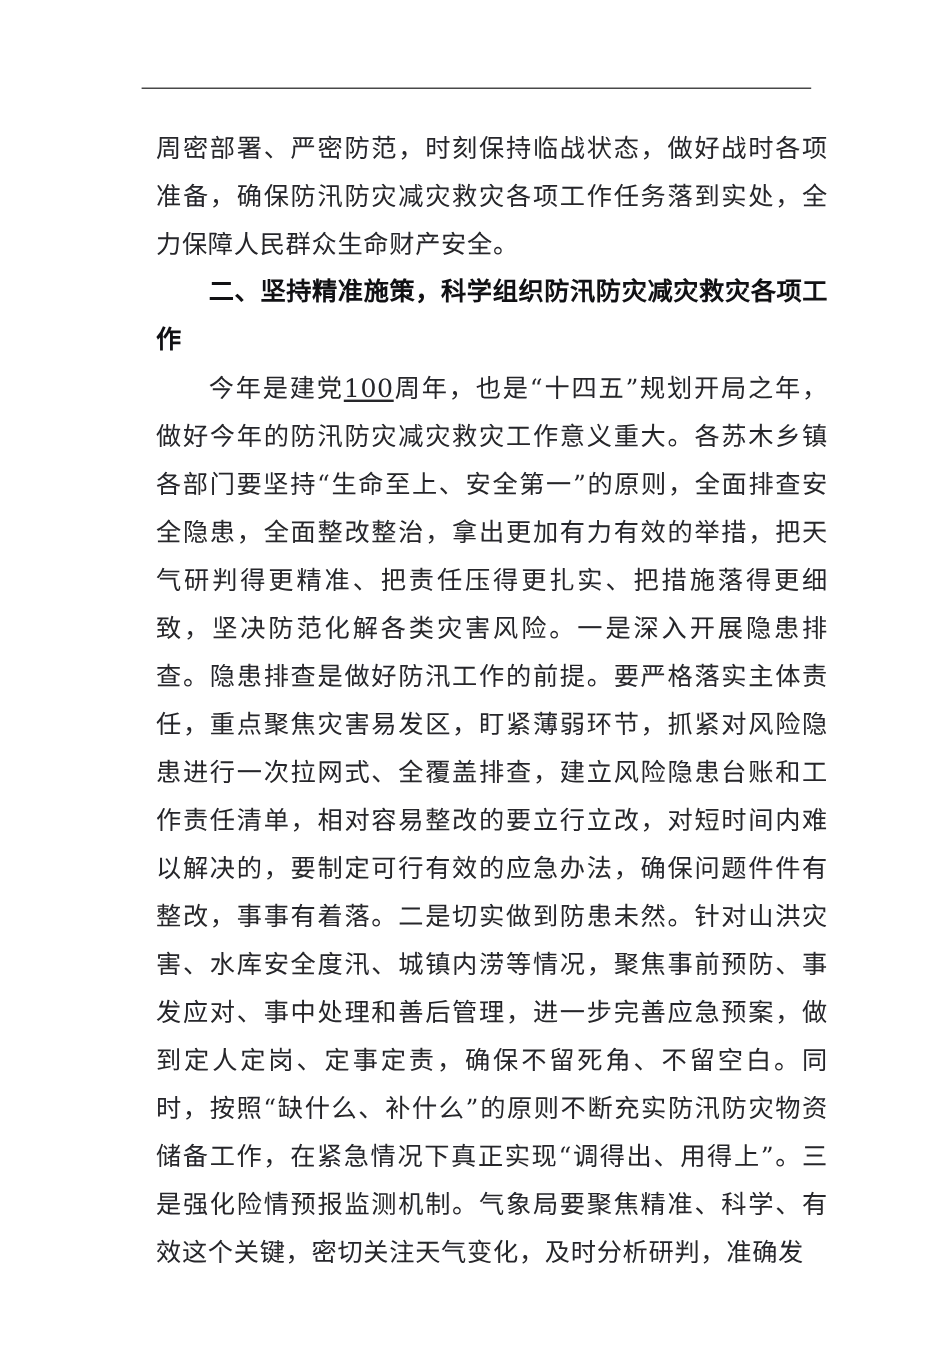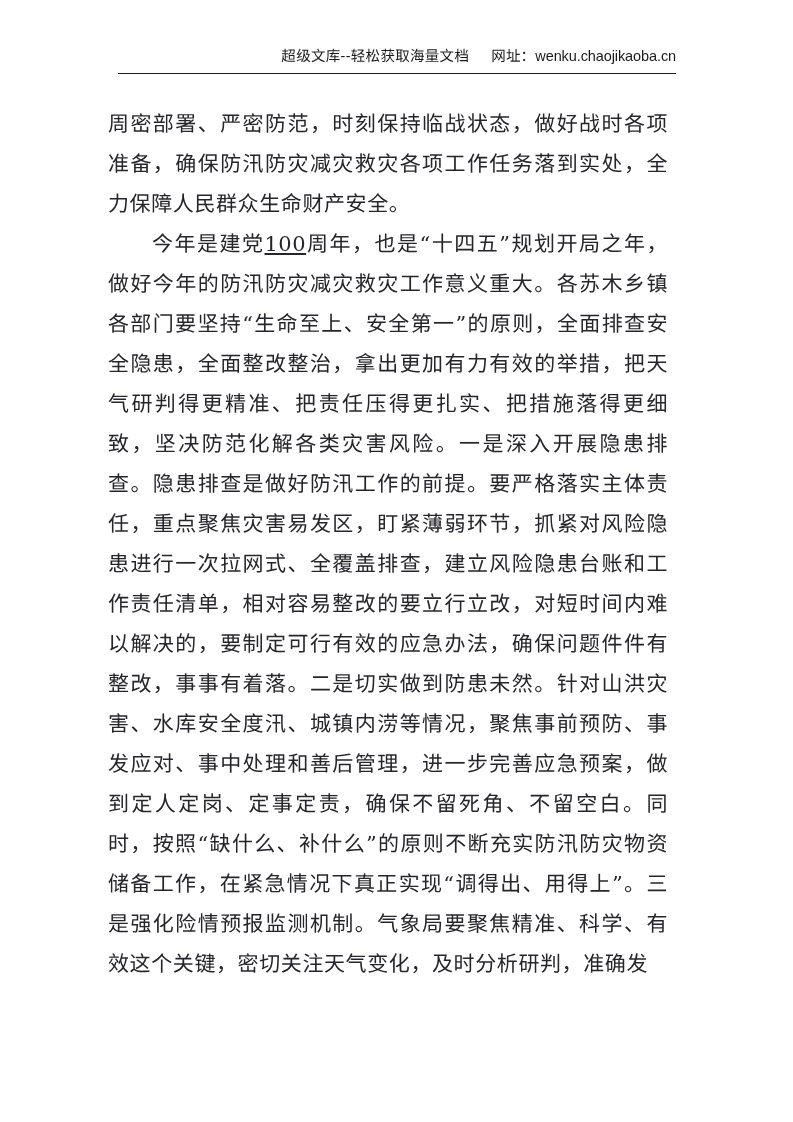--- a/index.html
+++ b/index.html
@@ -60,21 +60,21 @@
     left: 118px;
     top: 73px;
     width: 558px;
     height: 0;
     border-top: 1.6px solid #1c1c1c;
   }
 
   
   .body-block {
     position: absolute;
-    left: 108px;
+    left: 130px;
     top: 104px;
     width: 560px;
     box-sizing: border-box;
   }
 
   p.para {
     margin: 0;
     font-family: "DejaVu Serif", "Liberation Serif", serif;
     font-size: 21px;
     line-height: 40px;
@@ -108,30 +108,26 @@
     font-family: "DejaVu Serif", "Liberation Serif", serif;
     letter-spacing: 0.5px;
     text-decoration: underline;
   }
 </style>
 </head>
 <body>
 
 <div class="page">
 
-  <div class="header">
-    <div class="header-line">
-      <span class="header-site">超级文库--轻松获取海量文档</span><span class="header-gap"></span><span class="header-urllabel">网址：</span><span class="header-url">wenku.chaojikaoba.cn</span>
-    </div>
-  </div>
 
   <div class="header-rule"></div>
 
   <div class="body-block">
 
     <p class="para">周密部署、严密防范，时刻保持临战状态，做好战时各项准备，确保防汛防灾减灾救灾各项工作任务落到实处，全力保障人民群众生命财产安全。</p>
 
+    <h2 class="heading">二、坚持精准施策，科学组织防汛防灾减灾救灾各项工作</h2>
 
     <p class="para indent"><span>今年是建党</span><span class="num-latin">100</span><span>周年，也是“十四五”规划开局之年，做好今年的防汛防灾减灾救灾工作意义重大。各苏木乡镇各部门要坚持“生命至上、安全第一”的原则，全面排查安全隐患，全面整改整治，拿出更加有力有效的举措，把天气研判得更精准、把责任压得更扎实、把措施落得更细致，坚决防范化解各类灾害风险。一是深入开展隐患排查。隐患排查是做好防汛工作的前提。要严格落实主体责任，重点聚焦灾害易发区，盯紧薄弱环节，抓紧对风险隐患进行一次拉网式、全覆盖排查，建立风险隐患台账和工作责任清单，相对容易整改的要立行立改，对短时间内难以解决的，要制定可行有效的应急办法，确保问题件件有整改，事事有着落。二是切实做到防患未然。针对山洪灾害、水库安全度汛、城镇内涝等情况，聚焦事前预防、事发应对、事中处理和善后管理，进一步完善应急预案，做到定人定岗、定事定责，确保不留死角、不留空白。同时，按照“缺什么、补什么”的原则不断充实防汛防灾物资储备工作，在紧急情况下真正实现“调得出、用得上”。三是强化险情预报监测机制。气象局要聚焦精准、科学、有效这个关键，密切关注天气变化，及时分析研判，准确发</span></p>
 
   </div>
 
 </div>
 
 </body></html>

